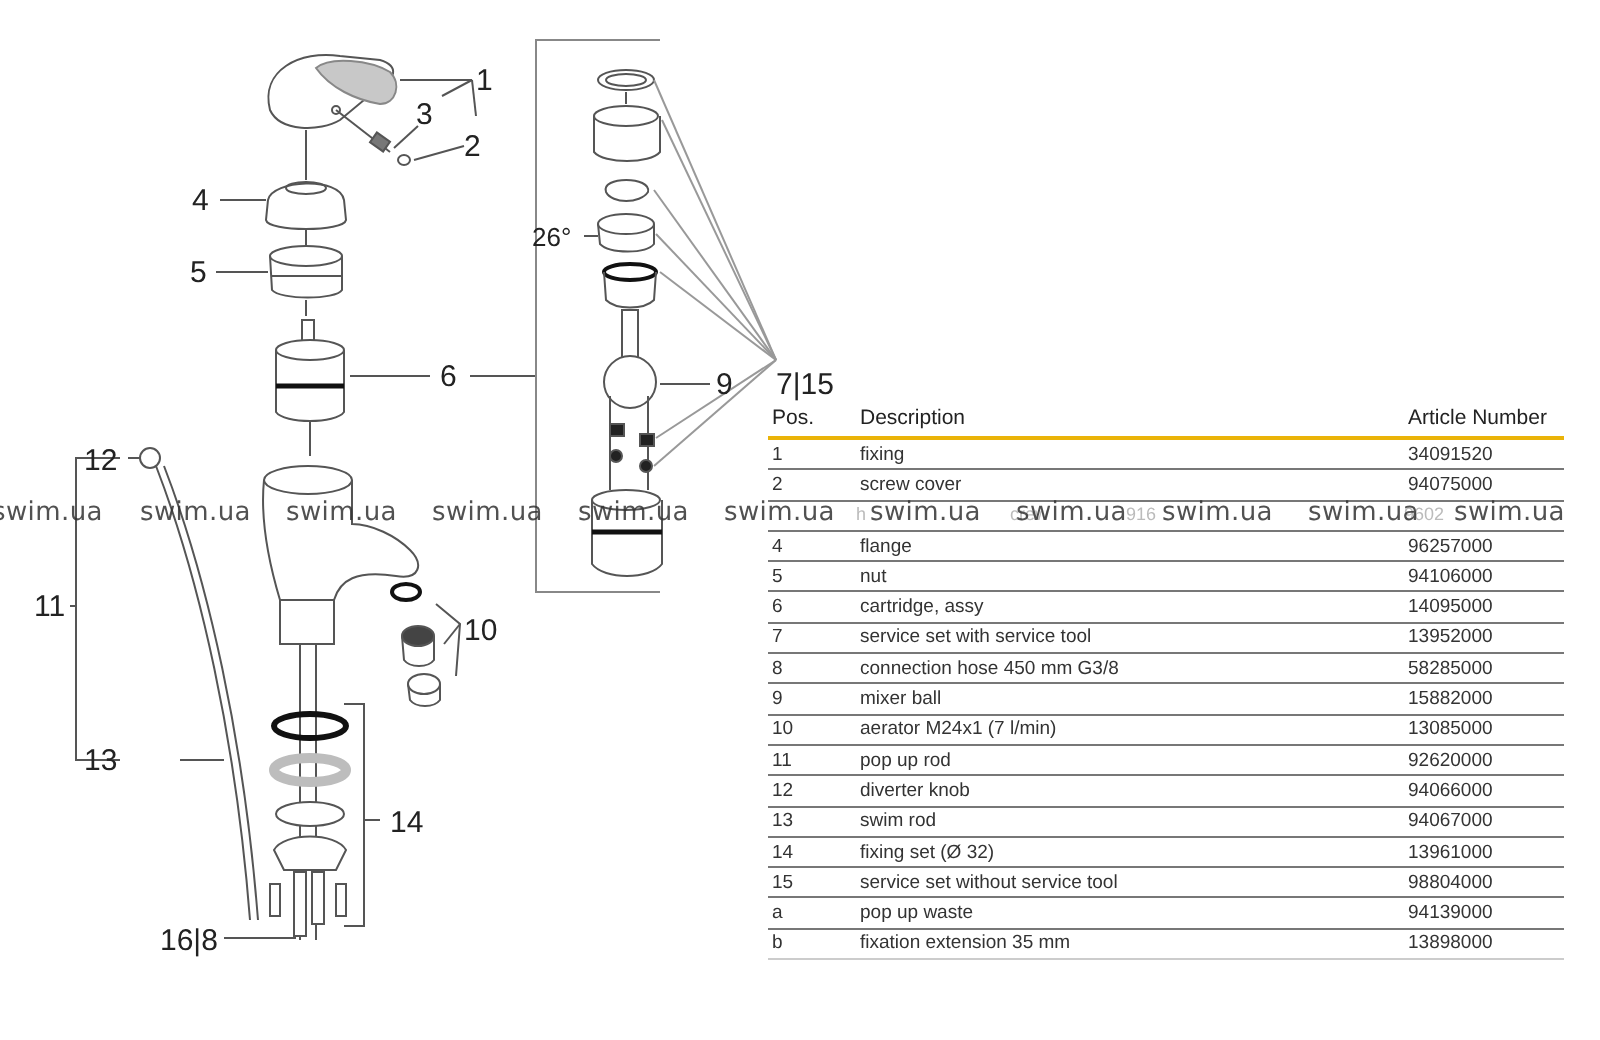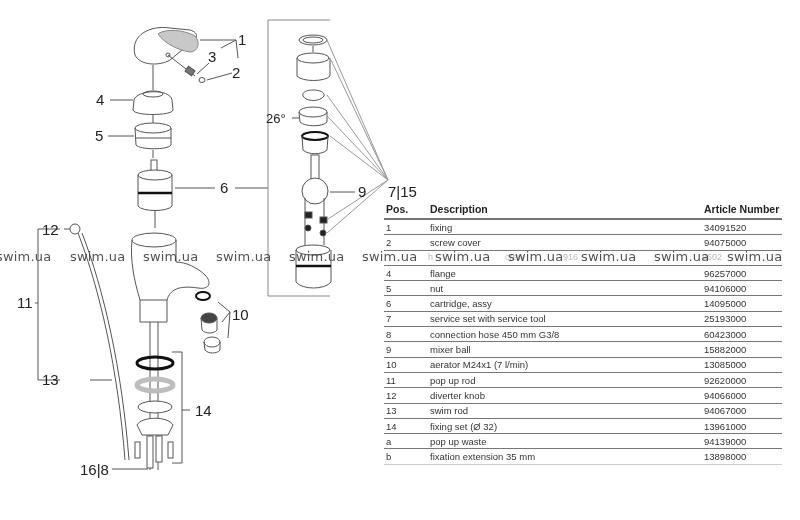--- a/index.html
+++ b/index.html
@@ -1,21 +1,21 @@
 <!DOCTYPE html>
 <html><head>
 <meta charset="utf-8">
 <style>
   html, body { margin: 0; padding: 0; background: #ffffff; }
   body { width: 800px; height: 520px; position: relative; overflow: hidden; font-family: "Liberation Sans", sans-serif; color: #222; }
   #diagram { position: absolute; left: 0; top: 0; width: 800px; height: 520px; }
   .callout { font-family: "Liberation Sans", sans-serif; font-size: 15px; fill: #222; }
   .callout-sm { font-family: "Liberation Sans", sans-serif; font-size: 13px; fill: #222; }
   #parts-table { position: absolute; left: 384px; top: 200px; width: 398px; border-collapse: collapse; font-size: 9.5px; }
-  #parts-table th { font-weight: bold; text-align: left; font-size: 10.5px; padding: 2px 2px 3px 2px; border-bottom: 2px solid #737373; height: 13px; }
+  #parts-table th { font-weight: normal; text-align: left; font-size: 10.5px; padding: 2px 2px 3px 2px; border-bottom: 2px solid #eab308; height: 13px; }
   #parts-table td { padding: 0 2px; height: 14.3px; border-bottom: 1.5px solid #777; color: #333; white-space: nowrap; }
   #parts-table tr:last-child td { border-bottom: 1px solid #ccc; }
   #parts-table .c-pos { width: 40px; }
   #parts-table .c-art { width: 76px; }
   .watermark-row { position: absolute; left: 0; top: 249px; width: 800px; height: 20px; pointer-events: none; }
   .wm { position: absolute; font-family: "DejaVu Sans", sans-serif; font-size: 13px; color: #333; opacity: 0.85; letter-spacing: 0.2px; }
   .ghost-text { position: absolute; font-size: 9px; color: #bbb; }
 </style>
 </head>
 <body>
@@ -195,26 +195,26 @@
         <td class="c-art">94106000</td>
       </tr>
       <tr>
         <td class="c-pos">6</td>
         <td>cartridge, assy</td>
         <td class="c-art">14095000</td>
       </tr>
       <tr>
         <td class="c-pos">7</td>
         <td>service set with service tool</td>
-        <td class="c-art">25193000</td>
+        <td class="c-art">13952000</td>
       </tr>
       <tr>
         <td class="c-pos">8</td>
         <td>connection hose 450 mm  G3/8</td>
-        <td class="c-art">60423000</td>
+        <td class="c-art">58285000</td>
       </tr>
       <tr>
         <td class="c-pos">9</td>
         <td>mixer ball</td>
         <td class="c-art">15882000</td>
       </tr>
       <tr>
         <td class="c-pos">10</td>
         <td>aerator M24x1 (7 l/min)</td>
         <td class="c-art">13085000</td>
@@ -231,20 +231,25 @@
       </tr>
       <tr>
         <td class="c-pos">13</td>
         <td>swim rod</td>
         <td class="c-art">94067000</td>
       </tr>
       <tr>
         <td class="c-pos">14</td>
         <td>fixing set (Ø 32)</td>
         <td class="c-art">13961000</td>
+      </tr>
+      <tr>
+        <td class="c-pos">15</td>
+        <td>service set without service tool</td>
+        <td class="c-art">98804000</td>
       </tr>
       <tr>
         <td class="c-pos">a</td>
         <td>pop up waste</td>
         <td class="c-art">94139000</td>
       </tr>
       <tr>
         <td class="c-pos">b</td>
         <td>fixation extension 35 mm</td>
         <td class="c-art">13898000</td>

